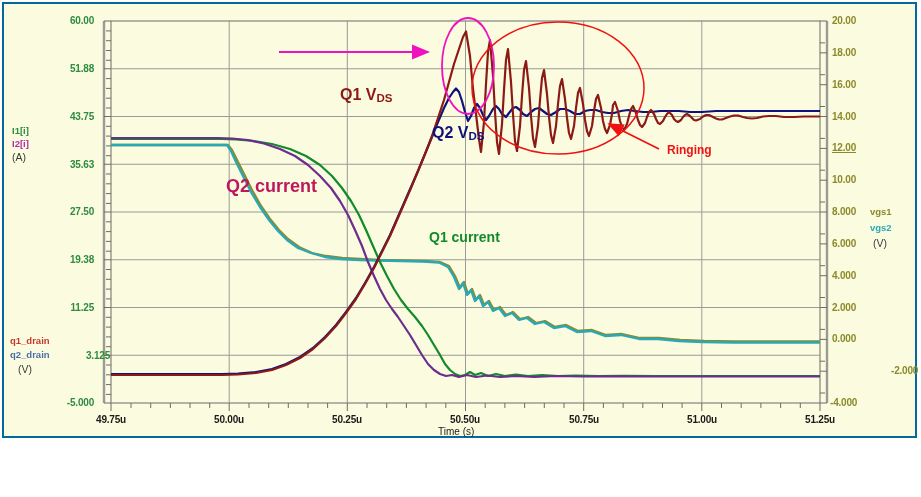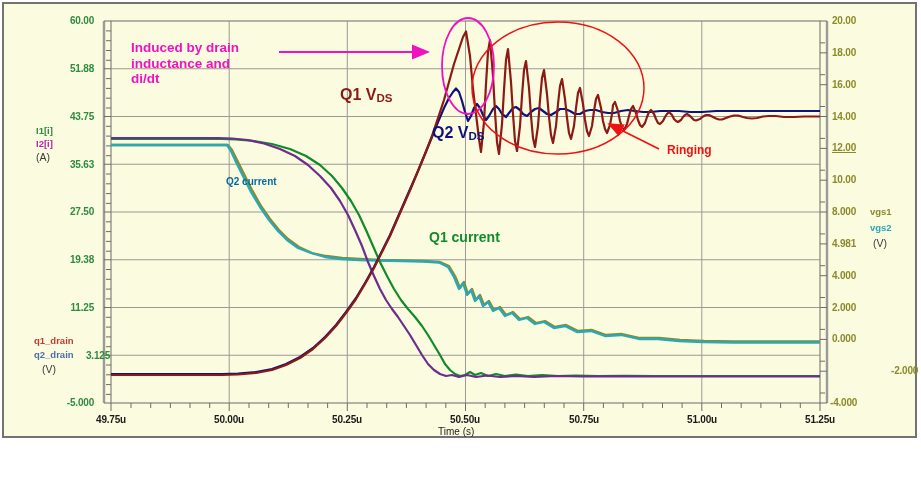--- a/index.html
+++ b/index.html
@@ -4,45 +4,45 @@
 <style>
   html,body{margin:0;padding:0;background:#ffffff;}
   body{width:921px;height:497px;font-family:"Liberation Sans",sans-serif;overflow:hidden;}
 
   #figure-root{position:relative;width:921px;height:497px;background:#ffffff;}
 
   
   #plot-frame{
     position:absolute;left:2px;top:2px;width:915px;height:436px;
     background:#fbfbe0;
-    border:2px solid #737373;
+    border:2px solid #0369a1;
     box-sizing:border-box;
   }
 
   
   #plot-canvas{position:absolute;left:0;top:0;width:915px;height:436px;}
   #plot-canvas svg{display:block;}
 
   
   .ax-txt{position:absolute;font-size:10px;font-weight:bold;white-space:nowrap;letter-spacing:-0.2px;}
   .ytick-l{color:#2e8b3f;text-align:right;width:52px;}
   .ytick-r{color:#8a8a2a;text-align:left;width:48px;}
   .xtick{color:#1a1a1a;text-align:center;width:60px;font-weight:bold;font-size:10px;}
 
-  .lbl-l{position:absolute;font-size:9.5px;font-weight:bold;white-space:nowrap;margin-left:24px;}
+  .lbl-l{position:absolute;font-size:9.5px;font-weight:bold;white-space:nowrap;}
   .lbl-r{position:absolute;font-size:9.5px;font-weight:bold;white-space:nowrap;}
 
   #xaxis-title{position:absolute;font-size:10px;color:#1a1a1a;font-weight:normal;}
 
   
   .anno{position:absolute;font-weight:bold;white-space:nowrap;}
   #anno-induced{color:#f012be;font-size:13.5px;line-height:15.5px;left:127px;top:36px;}
   #anno-q1vds{color:#8b1a14;font-size:16px;left:336px;top:82px;}
   #anno-q2vds{color:#10127c;font-size:16px;left:428px;top:120px;}
-  #anno-q2cur{color:#0369a1;font-size:10px;left:222px;top:172px;}
+  #anno-q2cur{color:#be185d;font-size:18px;left:222px;top:172px;}
   #anno-q1cur{color:#128a2a;font-size:14px;left:425px;top:225px;}
   #anno-ringing{color:#ef1212;font-size:12px;left:663px;top:139px;}
   .sub{font-size:0.72em;vertical-align:-0.18em;letter-spacing:0;}
 
   
   #caption-bar{position:absolute;left:0;top:440px;width:921px;height:57px;background:#ffffff;}
   #figure-caption{
     position:absolute;left:0;top:16px;width:921px;text-align:center;
     font-size:13px;font-weight:bold;color:#000000;font-family:"Liberation Sans",sans-serif;
   }
@@ -310,46 +310,41 @@
     <div class="lbl-l" style="left:6px;top:345px;color:#4a6fa8;">q2_drain</div>
     <div class="lbl-l" style="left:14px;top:359px;color:#3a3a3a;font-weight:normal;font-size:10.5px;">(V)</div>
 
     <div class="ax-txt ytick-r" style="left:828px;top:11px;">20.00</div>
     <div class="ax-txt ytick-r" style="left:828px;top:42.8px;">18.00</div>
     <div class="ax-txt ytick-r" style="left:828px;top:74.7px;">16.00</div>
     <div class="ax-txt ytick-r" style="left:828px;top:106.5px;">14.00</div>
     <div class="ax-txt ytick-r" style="left:828px;top:138.4px;text-decoration:underline;">12.00</div>
     <div class="ax-txt ytick-r" style="left:828px;top:170.2px;">10.00</div>
     <div class="ax-txt ytick-r" style="left:828px;top:202px;">8.000</div>
-    <div class="ax-txt ytick-r" style="left:828px;top:233.9px;">4.981</div>
+    <div class="ax-txt ytick-r" style="left:828px;top:233.9px;">6.000</div>
     <div class="ax-txt ytick-r" style="left:828px;top:265.7px;">4.000</div>
     <div class="ax-txt ytick-r" style="left:828px;top:297.5px;">2.000</div>
     <div class="ax-txt ytick-r" style="left:828px;top:329.4px;">0.000</div>
     <div class="ax-txt ytick-r" style="left:850px;top:361.2px;padding-left:37px;">-2.000</div>
     <div class="ax-txt ytick-r" style="left:826px;top:393px;">-4.000</div>
 
     <div class="lbl-r" style="left:866px;top:202px;color:#8a8a2a;">vgs1</div>
     <div class="lbl-r" style="left:866px;top:218px;color:#2aa8b5;">vgs2</div>
     <div class="lbl-r" style="left:869px;top:233px;color:#3a3a3a;font-weight:normal;font-size:10.5px;">(V)</div>
 
     <div class="ax-txt xtick" style="left:77px;top:410px;">49.75u</div>
     <div class="ax-txt xtick" style="left:195px;top:410px;">50.00u</div>
     <div class="ax-txt xtick" style="left:313px;top:410px;">50.25u</div>
     <div class="ax-txt xtick" style="left:431px;top:410px;">50.50u</div>
     <div class="ax-txt xtick" style="left:550px;top:410px;">50.75u</div>
     <div class="ax-txt xtick" style="left:668px;top:410px;">51.00u</div>
     <div class="ax-txt xtick" style="left:786px;top:410px;">51.25u</div>
 
     <div id="xaxis-title" style="left:434px;top:422px;">Time (s)</div>
 
-    <div class="anno" id="anno-induced">
-      <div>Induced by drain</div>
-      <div>inductance and</div>
-      <div>di/dt</div>
-    </div>
 
     <div class="anno" id="anno-q1vds"><span>Q1 V</span><span class="sub">DS</span></div>
 
     <div class="anno" id="anno-q2vds"><span>Q2 V</span><span class="sub">DS</span></div>
 
     <div class="anno" id="anno-q2cur">Q2 current</div>
     <div class="anno" id="anno-q1cur">Q1 current</div>
     <div class="anno" id="anno-ringing">Ringing</div>
 
   </div>

